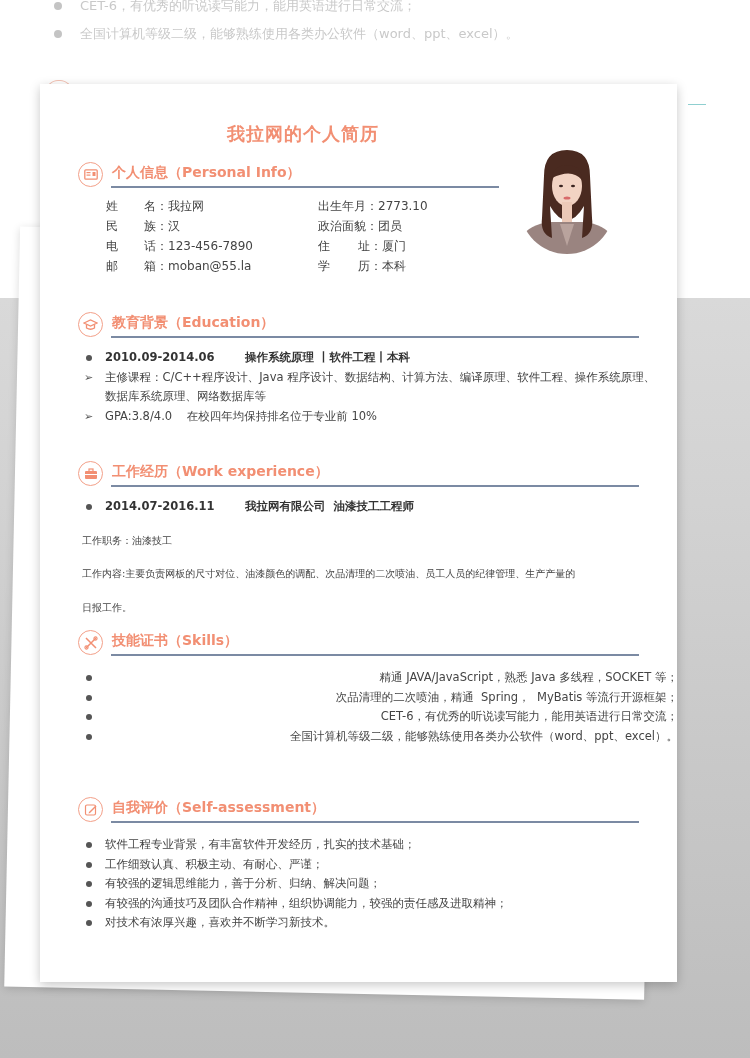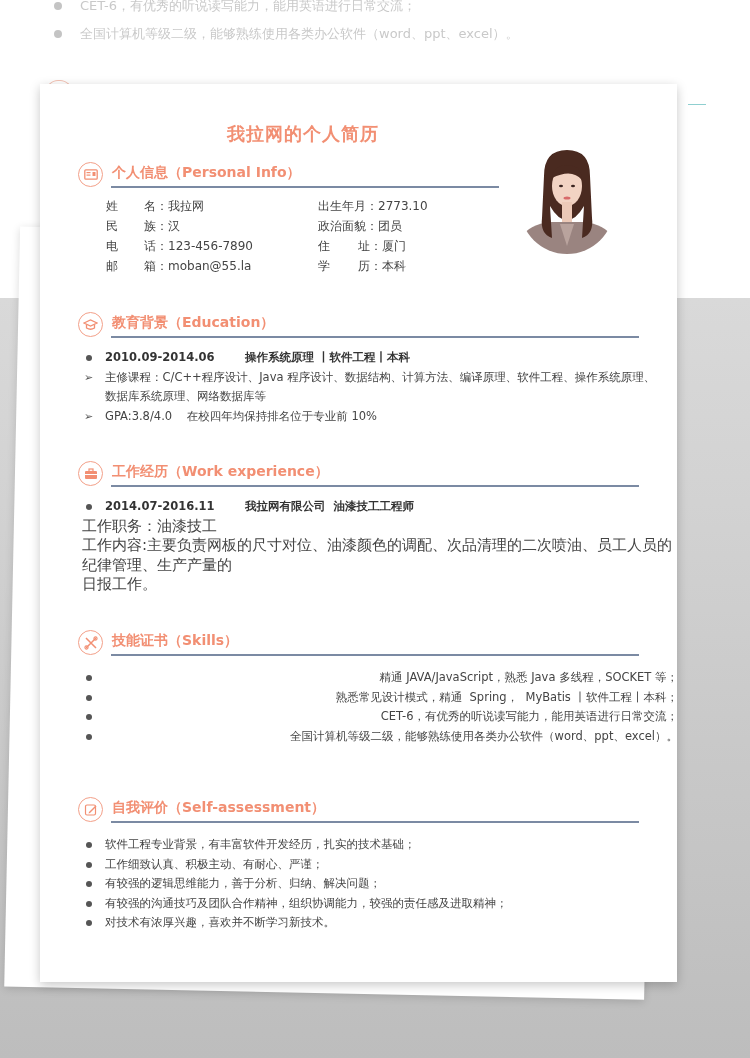--- a/index.html
+++ b/index.html
@@ -44,21 +44,21 @@
   .info-label-wide { width: 52px; display: flex; justify-content: space-between; }
   .photo {
     position: absolute; left: 480px; top: 62px; width: 94px; height: 108px; overflow: hidden;
     border-radius: 0 0 47px 47px;
   }
   .body-list { font-size: 11.5px; color: #444; }
   .li { position: relative; padding-left: 27px; line-height: 19.5px; }
   .li .bullet { position: absolute; left: 8px; top: 7px; width: 6px; height: 6px; border-radius: 50%; background: #555; }
   .li .arrow { position: absolute; left: 6px; top: 0; font-size: 11px; color: #555; }
   .bold { font-weight: bold; color: #333; }
-  .plain { line-height: 19.5px; font-size: 15px; color: #444; }
+  .plain { line-height: 19.5px; font-size: 10px; color: #444; margin-top: 14px; }
 </style>
 </head>
 <body>
 
 <div class="top-band">
   <ul class="ghost-list">
     <li>
         <span class="dot"></span>
         <span>CET-6，有优秀的听说读写能力，能用英语进行日常交流；</span>
       </li>
@@ -232,21 +232,21 @@
             <path d="M2 2 L12 12 M12 2 L2 12" stroke="#f28f73" stroke-width="1.5" fill="none"></path>
             <circle cx="2.5" cy="11.5" r="1.6" fill="none" stroke="#f28f73" stroke-width="1.1"></circle>
             <circle cx="11.5" cy="2.5" r="1.6" fill="none" stroke="#f28f73" stroke-width="1.1"></circle>
           </svg>
       </div>
       <div class="sec-title">技能证书（Skills）</div>
       <div class="sec-rule" style="width:528px;"></div>
     </div>
     <div class="body-list" style="margin-top:12px;text-align:right;">
       <div class="li"><span class="bullet"></span><span>精通 JAVA/JavaScript，熟悉 Java 多线程，SOCKET 等；</span></div>
-      <div class="li"><span class="bullet"></span><span style="white-space:pre;">熟悉常见设计模式，精通  Spring，  MyBatis 丨软件工程丨本科；</span></div>
+      <div class="li"><span class="bullet"></span><span style="white-space:pre;">次品清理的二次喷油，精通  Spring，  MyBatis 等流行开源框架；</span></div>
       <div class="li"><span class="bullet"></span><span>CET-6，有优秀的听说读写能力，能用英语进行日常交流；</span></div>
       <div class="li"><span class="bullet"></span><span>全国计算机等级二级，能够熟练使用各类办公软件（word、ppt、excel）。</span></div>
     </div>
   </div>
 
   <div class="section" style="top:713px; width:600px;">
     <div class="sec-head">
       <div class="sec-icon">
         <svg width="14" height="14" viewBox="0 0 14 14">
             <rect x="1.5" y="2" width="10" height="10" rx="1.5" fill="none" stroke="#f28f73" stroke-width="1.2"></rect>

